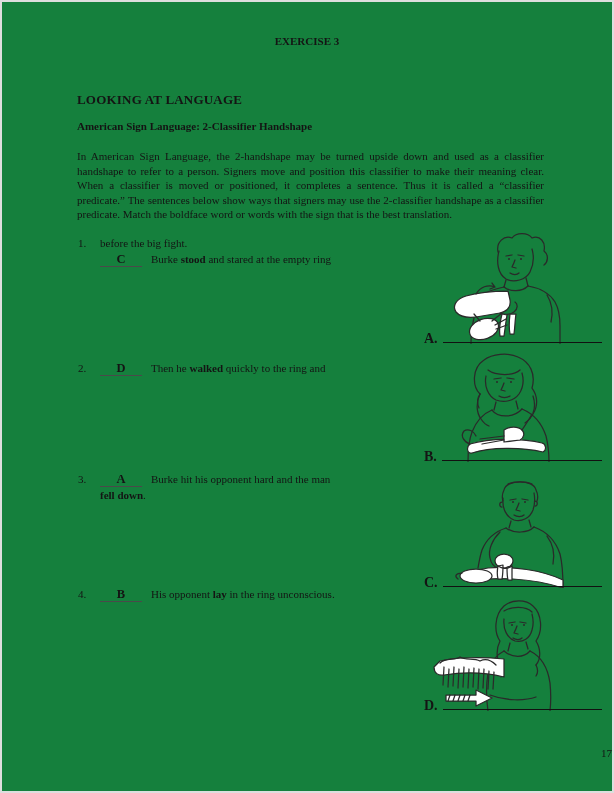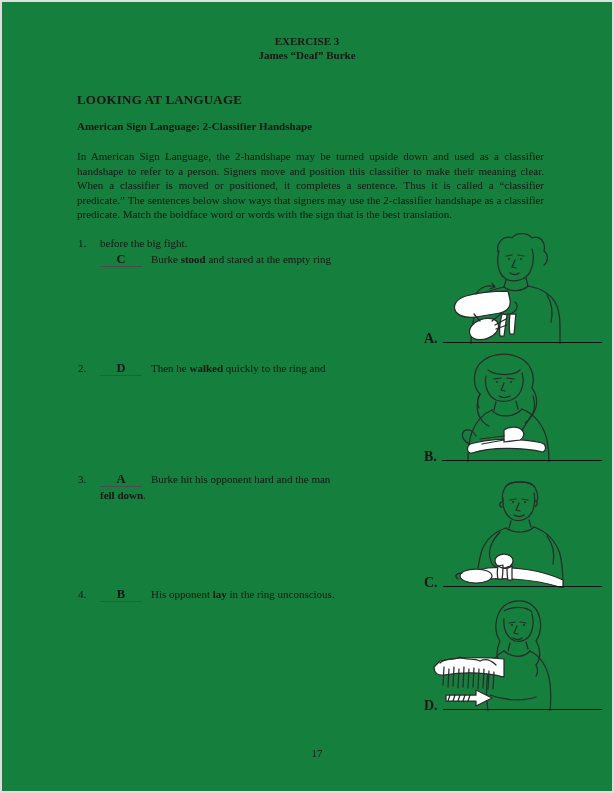--- a/index.html
+++ b/index.html
@@ -24,29 +24,28 @@
   .fig-b{top:346px;height:116px;}
   .fig-c{top:470px;height:118px;}
   .fig-d{top:591px;height:120px;}
   .fig-label-row{position:absolute;left:4px;right:6px;bottom:0;display:flex;align-items:flex-end;}
   .fig-letter{font-weight:bold;font-size:14px;line-height:14px;margin-right:5px;}
   .fig-line{flex:1;border-bottom:1.6px solid #111;margin-bottom:3px;}
   .art{position:absolute;bottom:2px;}
   .art path,.art ellipse,.art circle,.art line{stroke:#2a2a2a;stroke-width:1.25;fill:none;stroke-linecap:round;stroke-linejoin:round;}
   .art .fill{fill:#ffffff;}
   .art .dot{fill:#2a2a2a;stroke:none;}
-  .pageno{position:absolute;left:0;right:0;bottom:32px;text-align:center;font-size:11px;margin-left:20px;}
+  .pageno{position:absolute;left:0;right:0;bottom:32px;text-align:right;font-size:11px;margin-left:20px;}
 </style>
 </head>
 <body>
 
 <div class="page">
 
   <div class="hdr hdr-ex">EXERCISE 3</div>
-  <div class="hdr hdr-author">James “Deaf” Burke</div>
 
   <div class="title">LOOKING AT LANGUAGE</div>
   <div class="subtitle">American Sign Language: 2-Classifier Handshape</div>
   <p class="intro">In American Sign Language, the 2-handshape may be turned upside down and used as a classifier handshape to refer to a person. Signers move and position this classifier to make their meaning clear. When a classifier is moved or positioned, it completes a sentence. Thus it is called a “classifier predicate.” The sentences below show ways that signers may use the 2-classifier handshape as a classifier predicate. Match the boldface word or words with the sign that is the best translation.</p>
 
   <div class="item" style="top:234px">
     <span class="num">1.</span>
     <div><span>before the big fight.</span><b></b><span></span></div>
     <div><span class="blank"><span class="answer">C</span></span><span>Burke </span><b>stood</b><span> and stared at the empty ring</span></div>
   </div>

